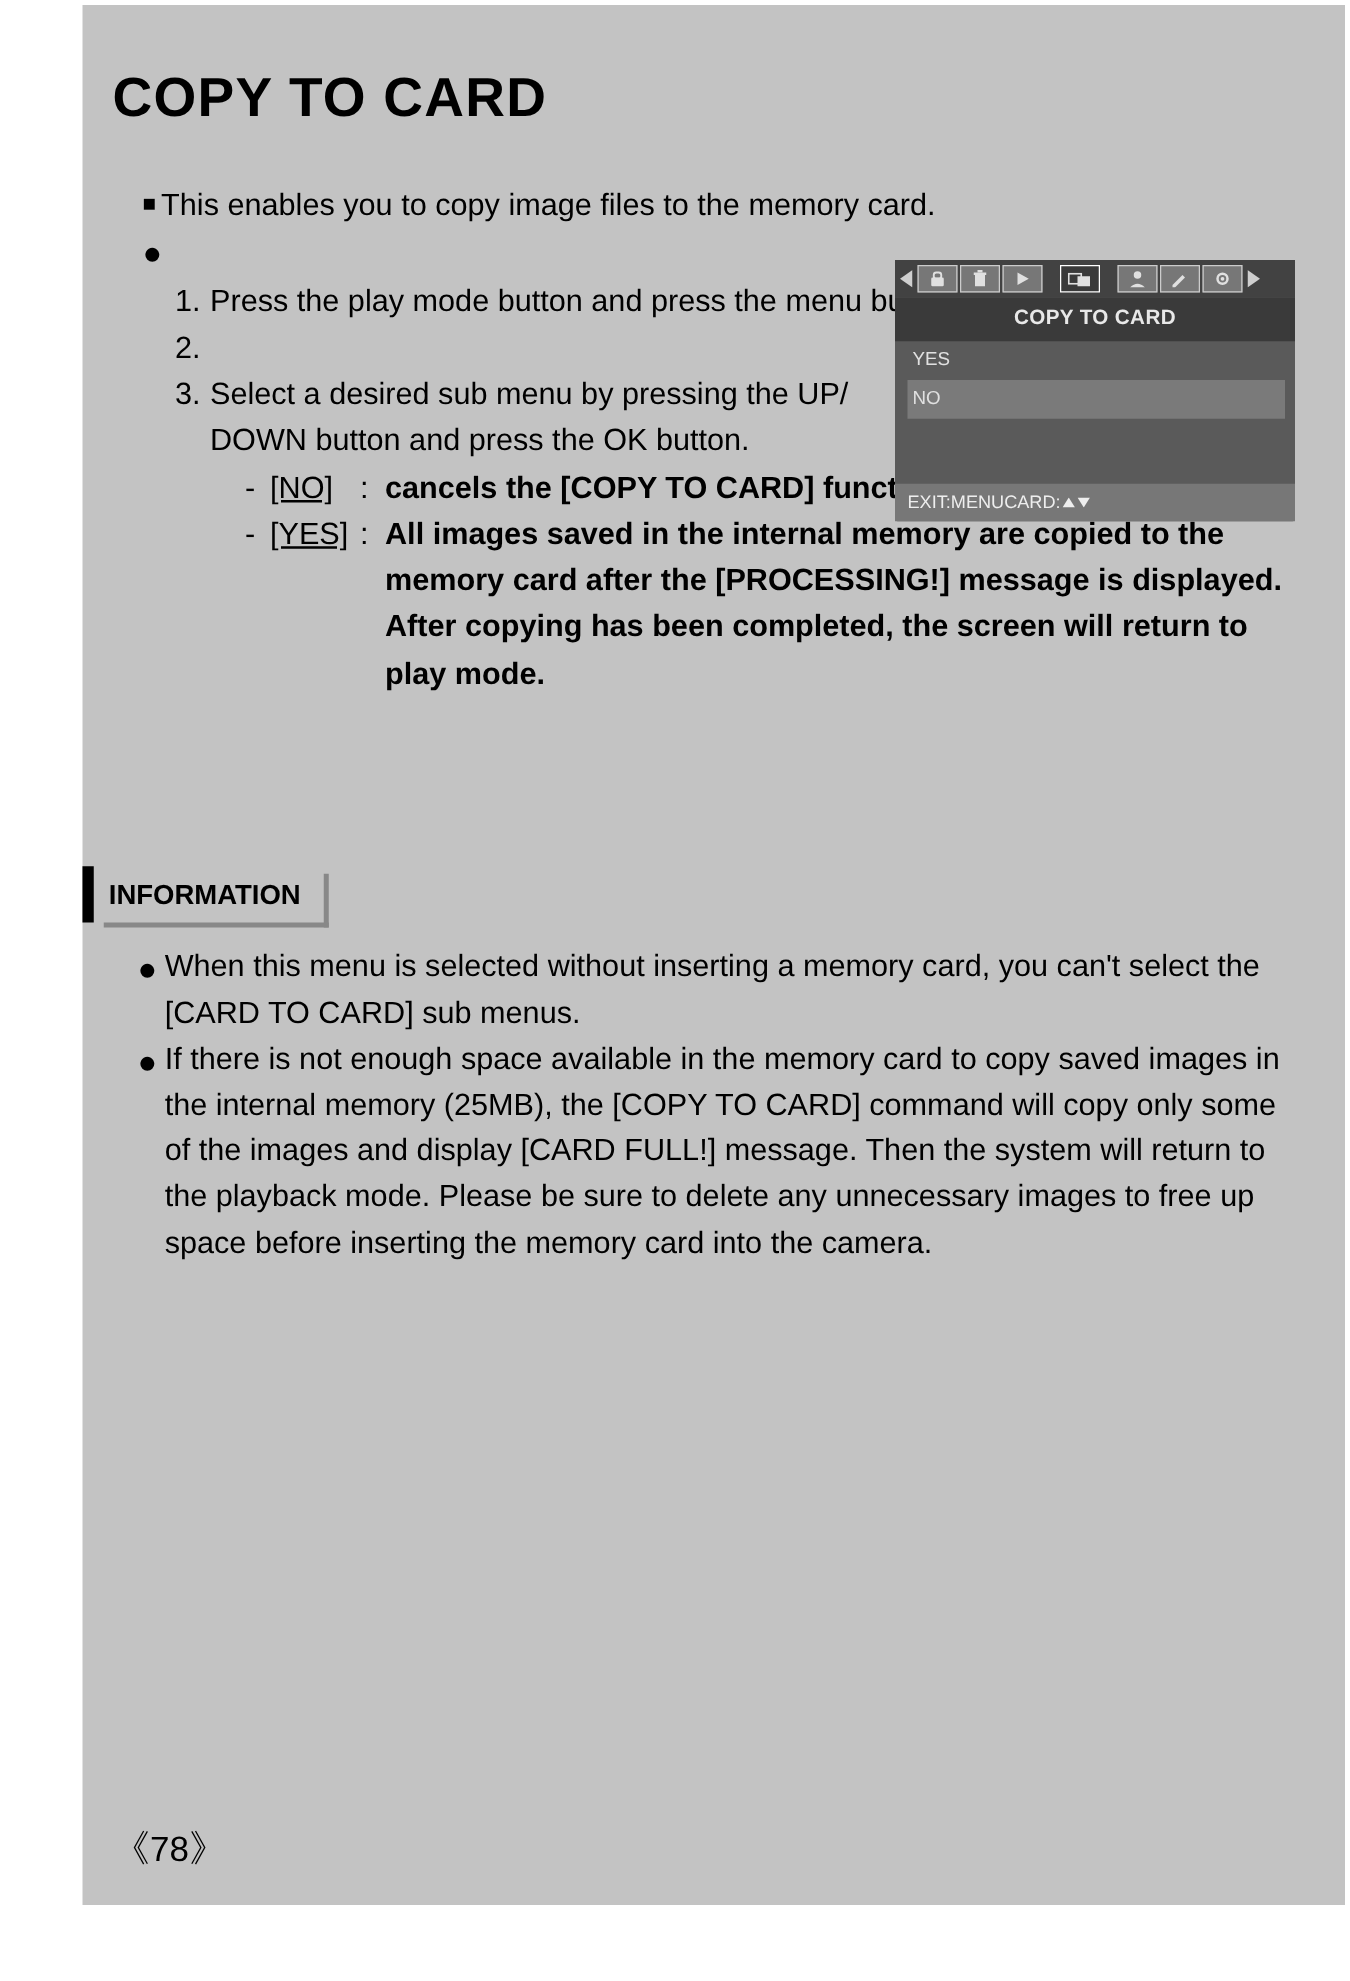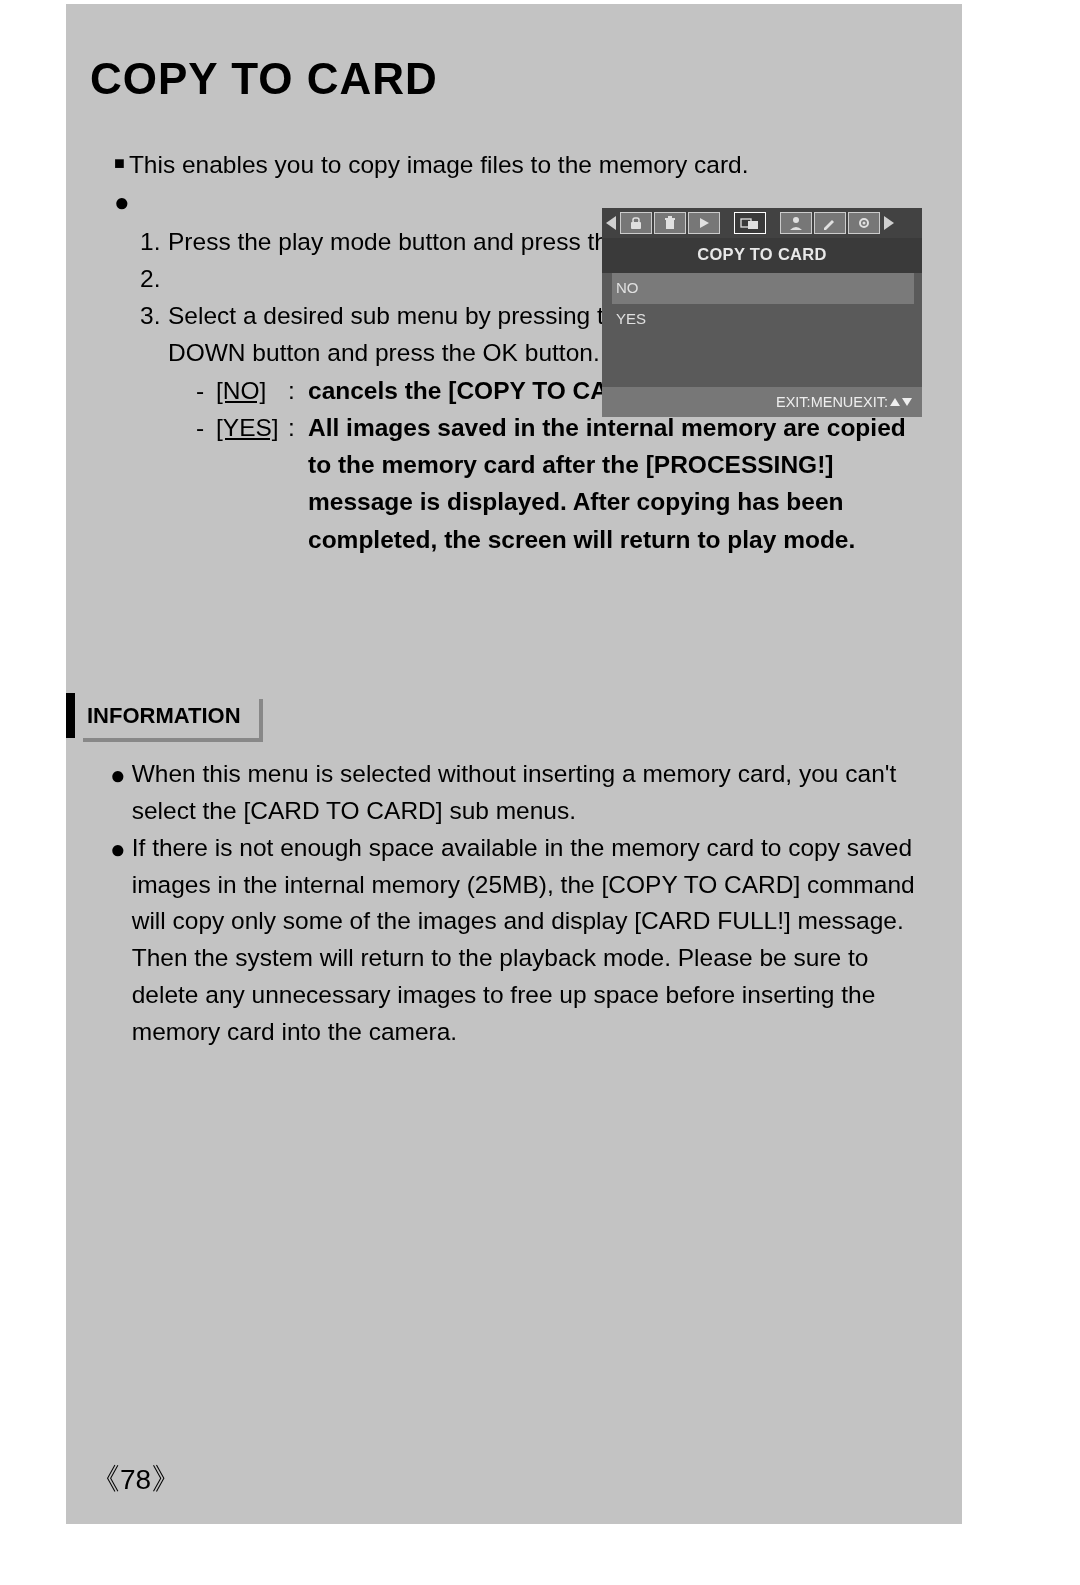--- a/index.html
+++ b/index.html
@@ -5,21 +5,21 @@
   * { box-sizing: border-box; margin: 0; padding: 0; }
   body {
     font-family: Arial, Helvetica, sans-serif;
     background: #fff;
     width: 1080px;
     height: 1585px;
     position: relative;
   }
   .page {
     background: #c3c3c3;
-    width: 896px;
+    width: 1010px;
     height: 1520px;
     margin: 4px 0 0 66px;
     position: relative;
     padding: 50px 40px 40px 24px;
   }
   .title {
     font-size: 44px;
     font-weight: bold;
     letter-spacing: 1px;
     margin-bottom: 42px;
@@ -73,21 +73,21 @@
   .cam-title{
     background:#3a3a3a; color:#e8e8e8; font-size:16.5px; font-weight:bold; text-align:center; padding:4px 0 6px 0; letter-spacing:0.3px;
   }
   .cam-options{ padding: 0px 8px 0 10px;}
   .cam-opt{
     color:#e0e0e0; font-size:15px; padding:4px 4px;
   }
   .cam-opt.sel{ background:#7a7a7a;}
   .cam-space{ height:52px;}
   .cam-footer{
-    display:flex; justify-content:flex-end; align-items:center;
+    display:flex; justify-content:flex-start; align-items:center;
     background:#777; color:#eee; font-size:14.5px; padding:4px 10px;
   }
   .cam-footer .mv{ display:flex; align-items:center; gap:2px;}
   .info-panel{
     margin-top: 135px;
   }
   .info-header{
     display:inline-block;
     font-size:22px;
     font-weight:bold;
@@ -228,28 +228,28 @@
             </svg>
         </div>
         <div class="cam-arrow">
           <svg width="10" height="14" viewBox="0 0 10 14">
               <polygon points="0,0 10,7 0,14"></polygon>
             </svg>
         </div>
       </div>
       <div class="cam-title">COPY TO CARD</div>
       <div class="cam-options">
+        <div class="cam-opt">YES</div>
         <div class="cam-opt sel">NO</div>
-        <div class="cam-opt">YES</div>
       </div>
       <div class="cam-space"></div>
       <div class="cam-footer">
         <span>EXIT:MENU</span>
         <span class="mv">
-          <span>EXIT:</span>
+          <span>CARD:</span>
           <svg width="10" height="8" viewBox="0 0 10 8" fill="#eee">
               <polygon points="5,0 10,8 0,8"></polygon>
             </svg>
           <svg width="10" height="8" viewBox="0 0 10 8" fill="#eee">
               <polygon points="0,0 10,0 5,8"></polygon>
             </svg>
         </span>
       </div>
     </div>
 

